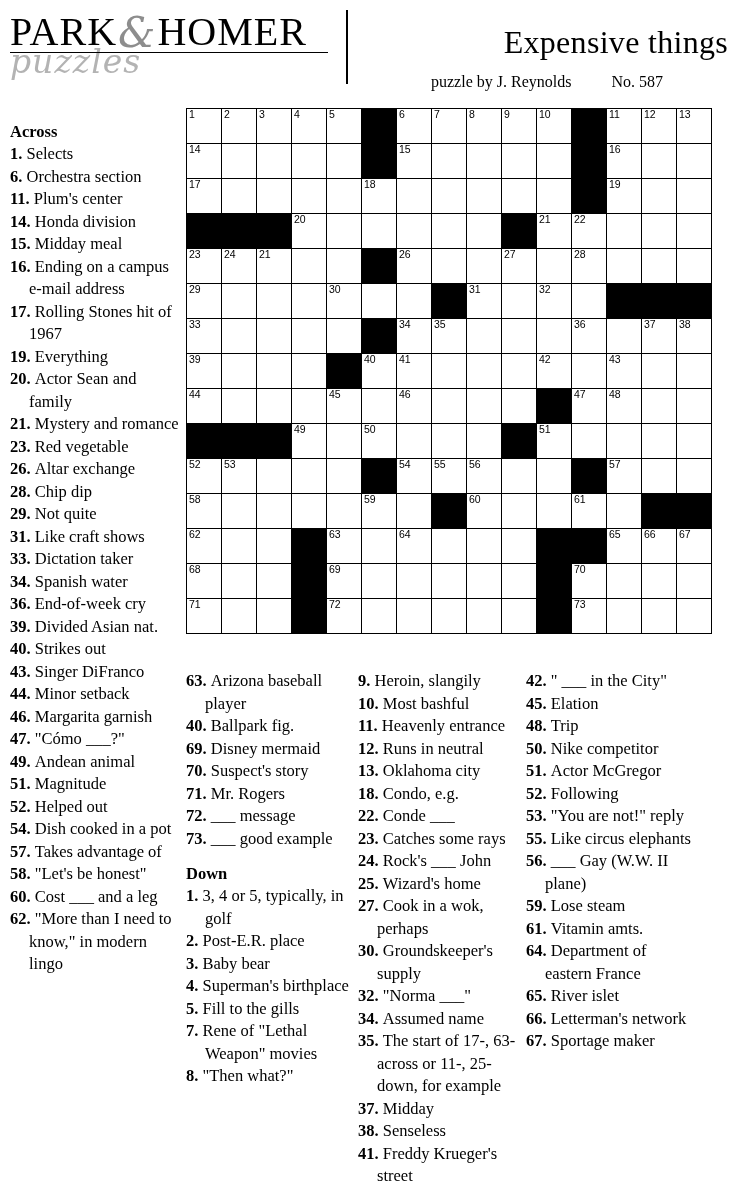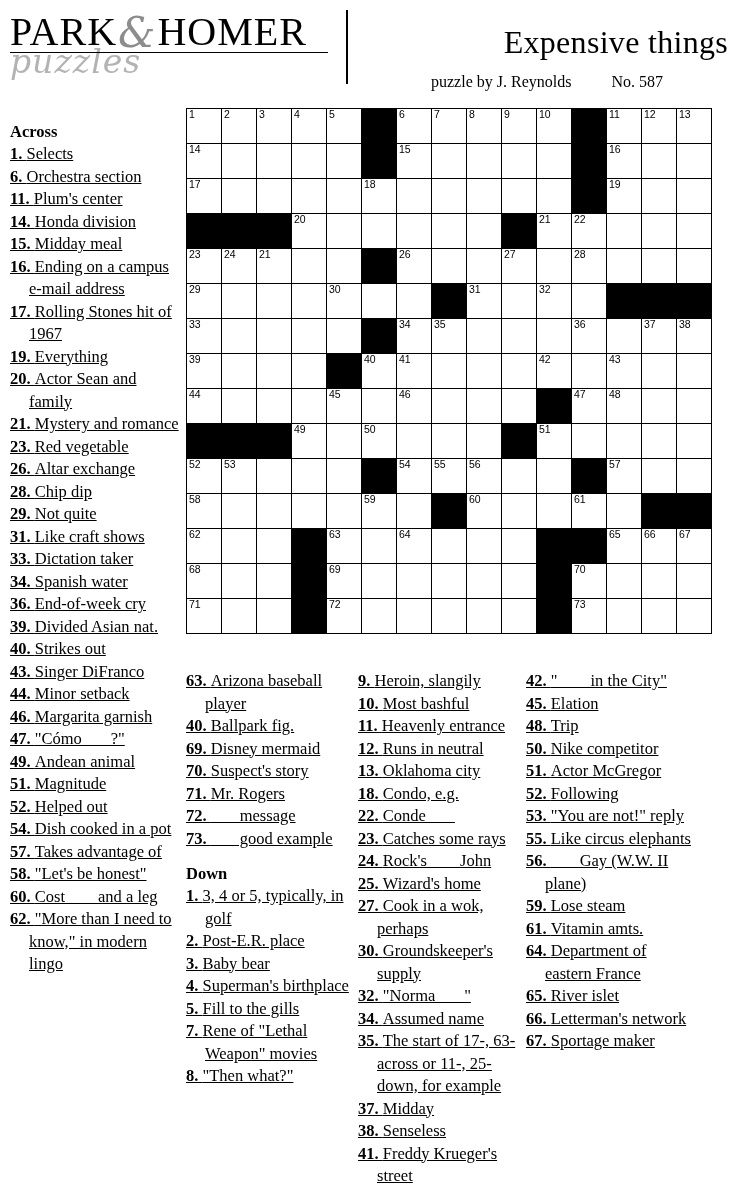--- a/index.html
+++ b/index.html
@@ -128,21 +128,21 @@
   .col { width: 172px; }
   .col.narrow { width: 168px; }
 
   .sect-head {
     font-weight: bold;
     font-size: 16.5px;
     margin-bottom: 1px;
   }
   ul.clue-list {
     list-style: none;
-    margin: 0; padding: 0; text-decoration: underline;
+    margin: 0; padding: 0;
   }
   ul.clue-list li {
     font-size: 16.5px;
     line-height: 22.5px;
     padding-left: 19px;
     text-indent: -19px;
   }
   ul.clue-list li .n {
     font-weight: bold;
   }

